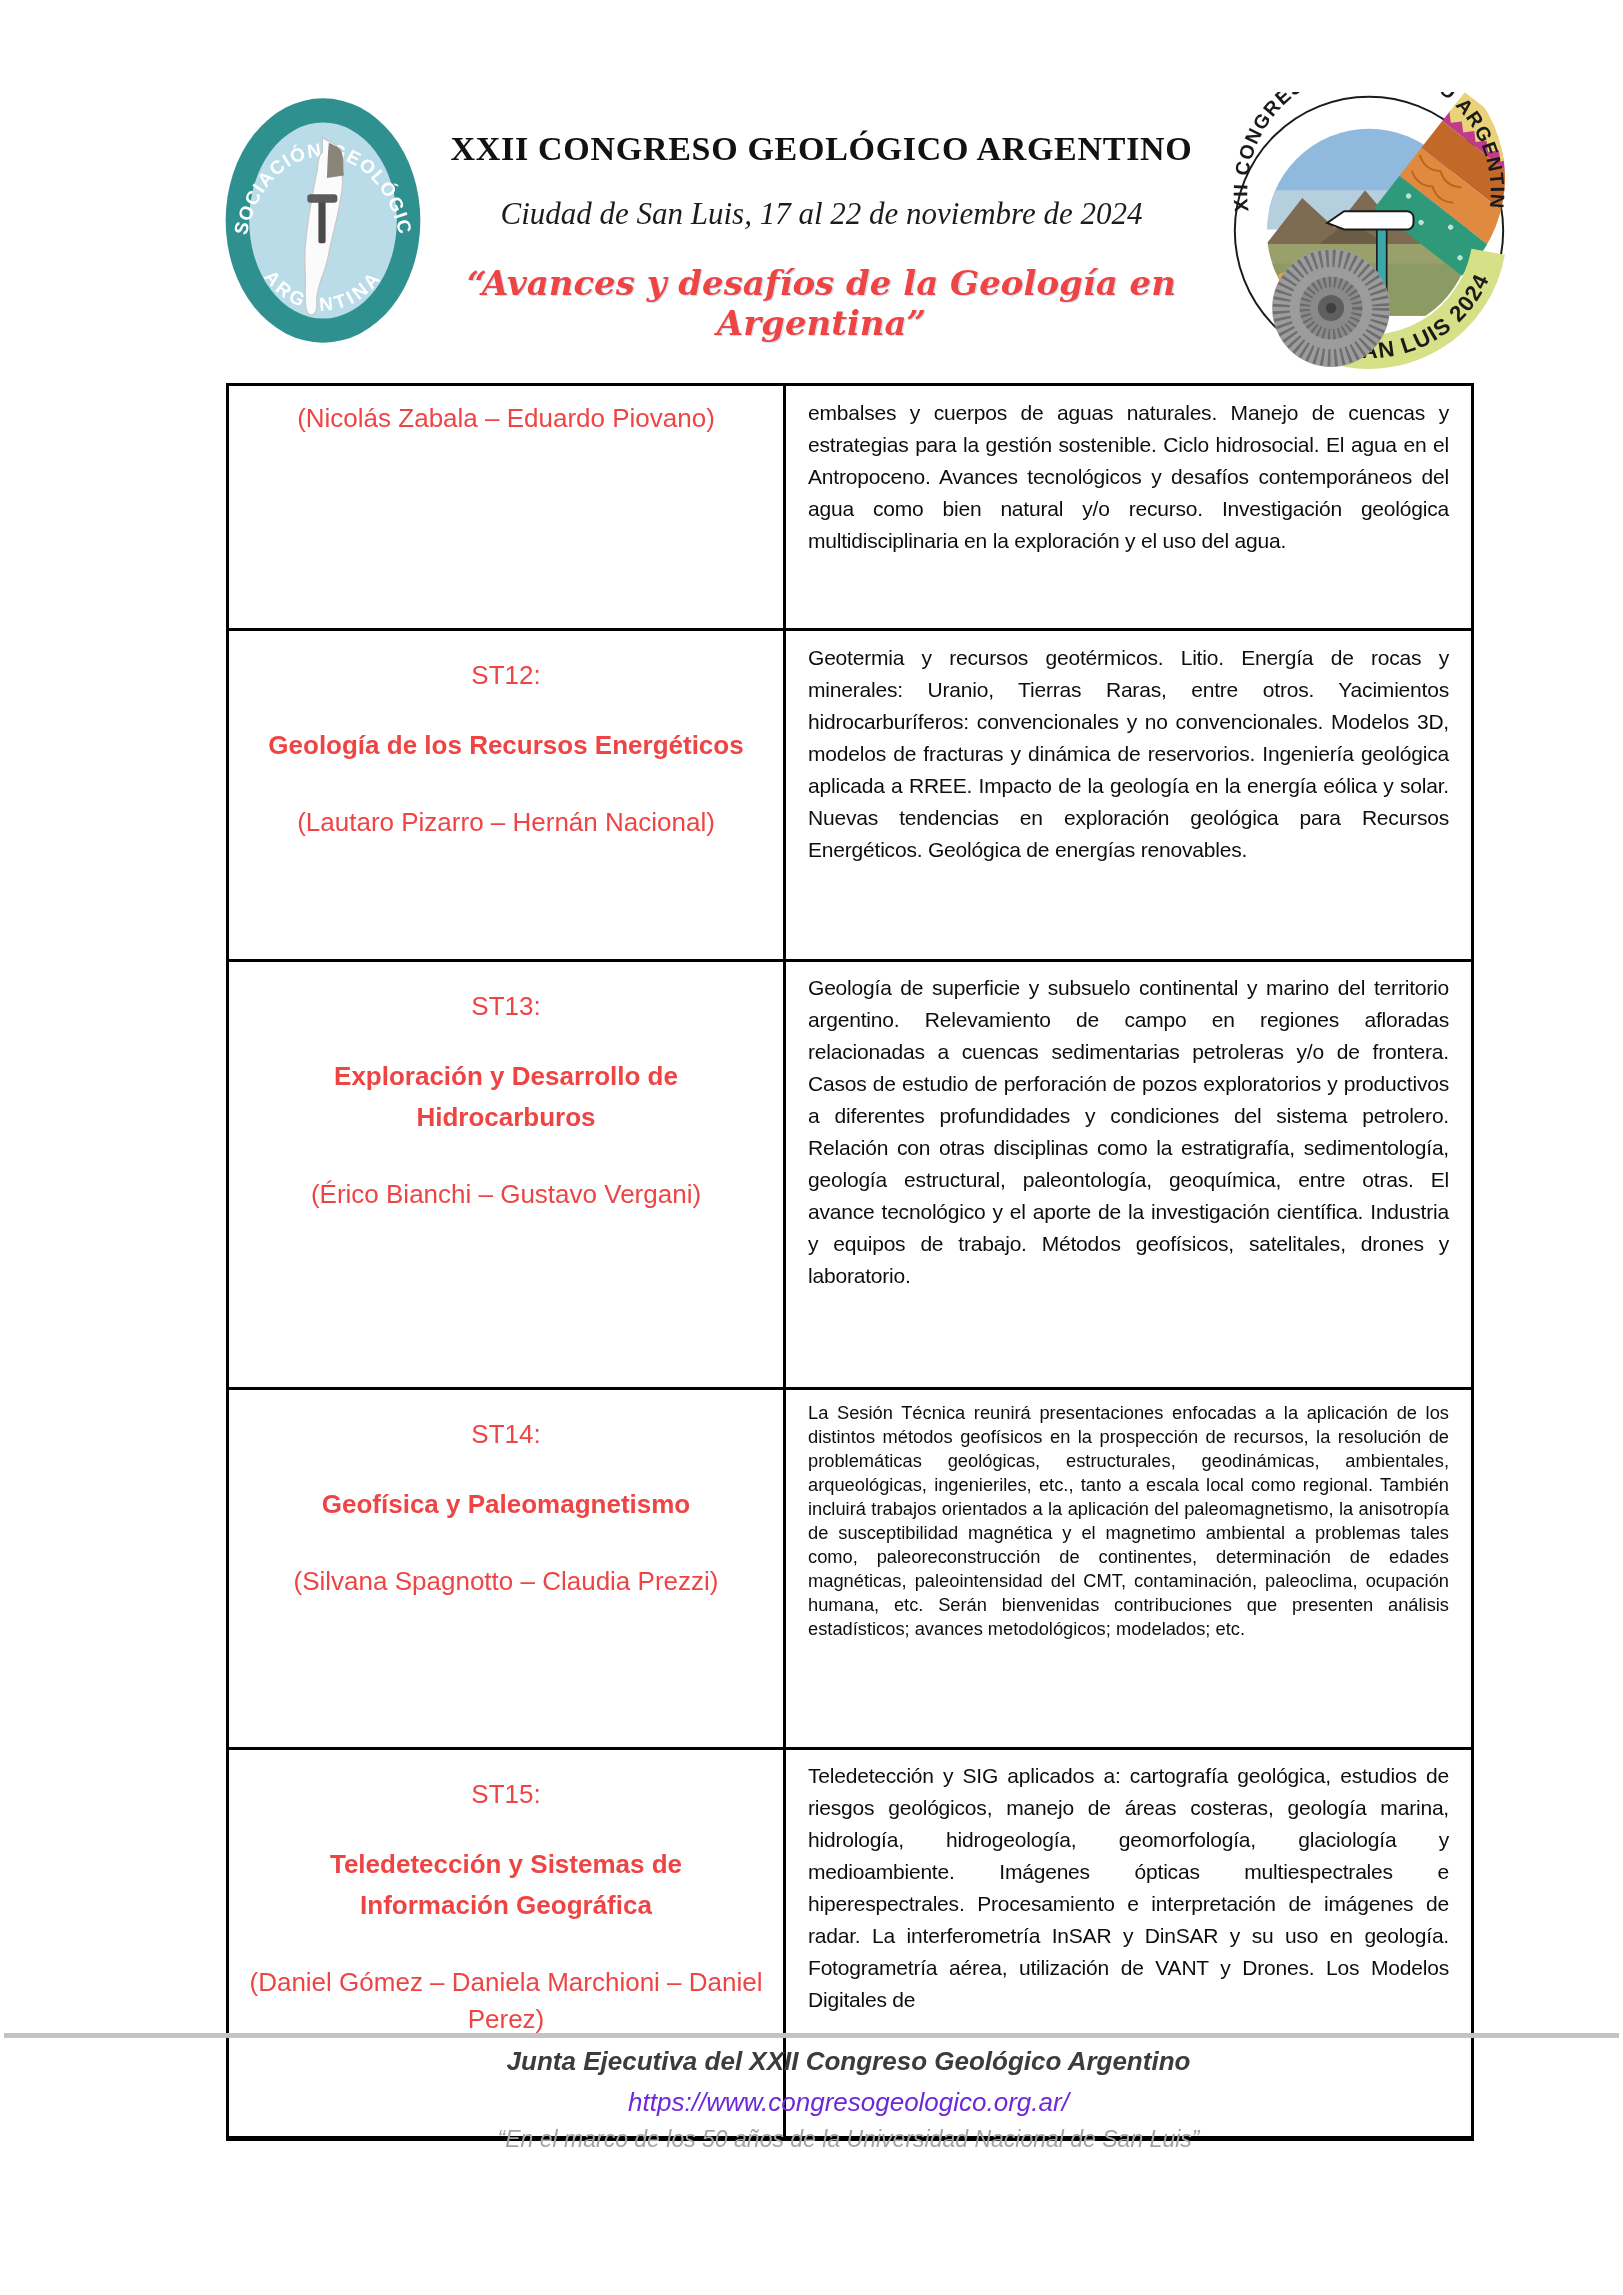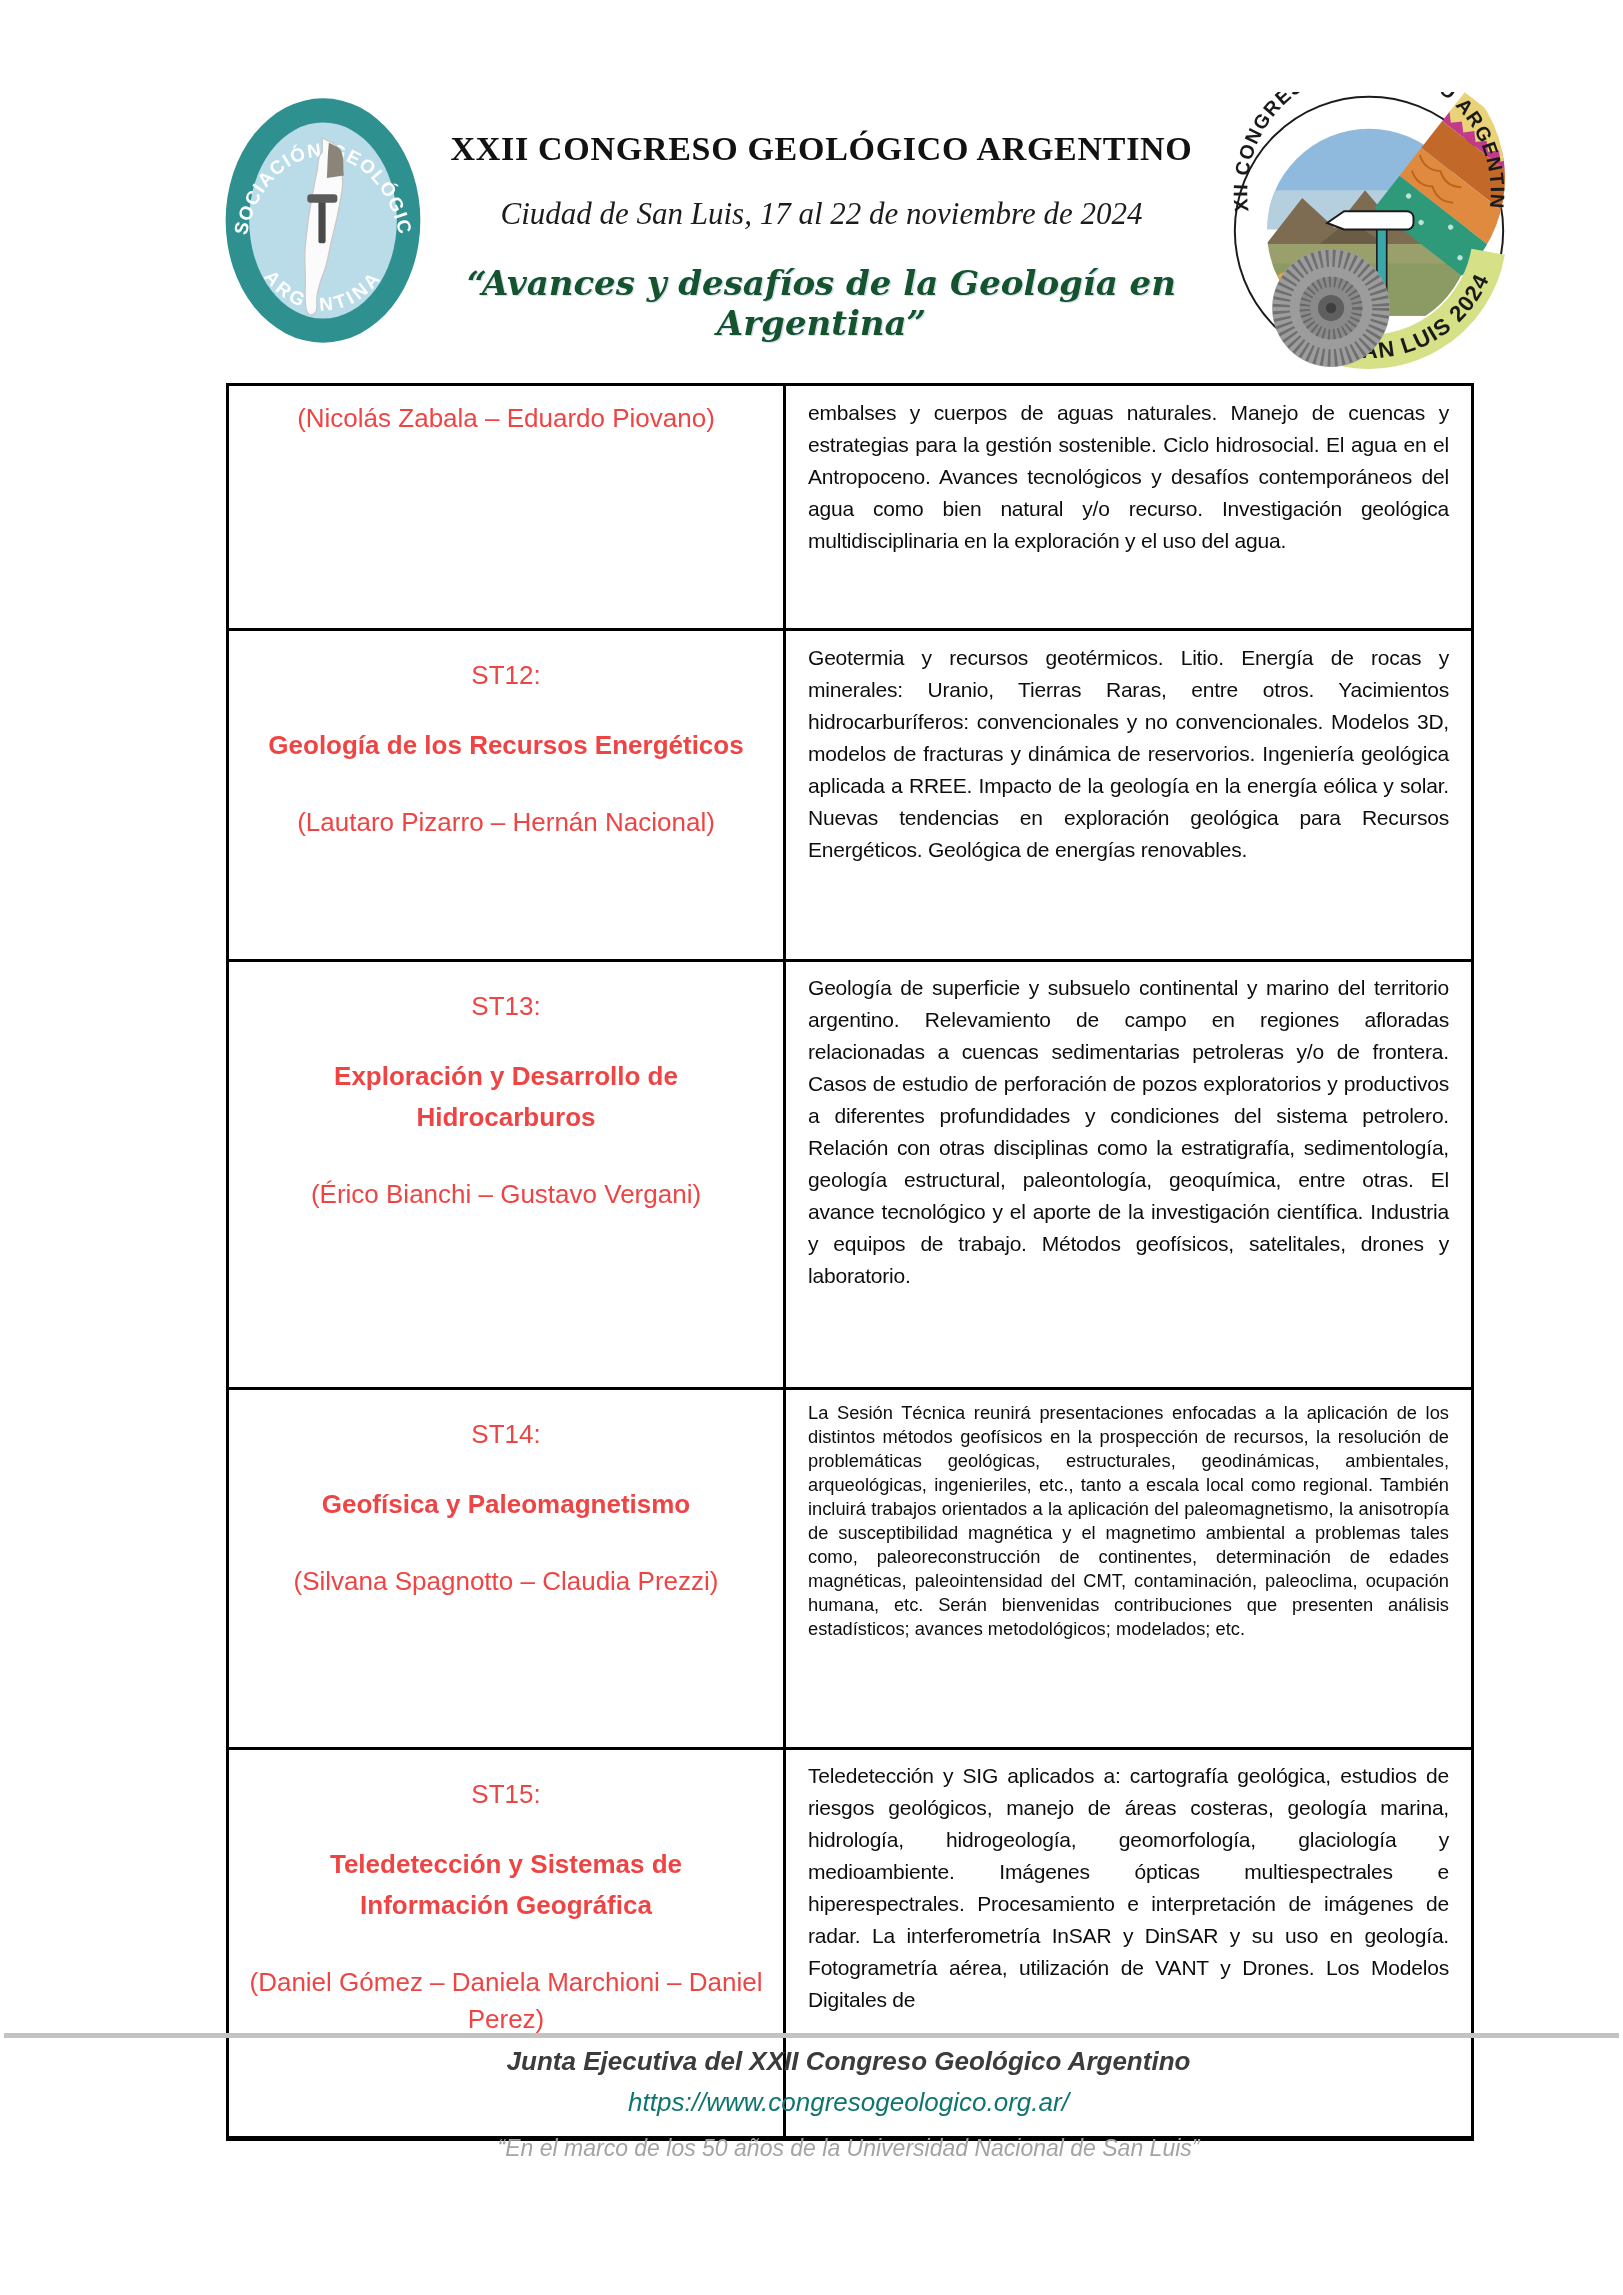--- a/index.html
+++ b/index.html
@@ -40,21 +40,21 @@
   .desc{font-size:21px;line-height:32px;letter-spacing:-0.2px;text-align:justify;color:#0d0d0d;}
   .desc.small{font-size:18.3px;line-height:24px;letter-spacing:0;}
 
   
   .foot-rule{position:absolute;left:3.9px;top:2033px;width:1615px;height:4.6px;background:#c3c3c3;}
   .footer{position:absolute;left:226px;top:2046px;width:1245px;text-align:center;
           font-style:italic;font-family:"Liberation Sans",sans-serif;}
   .f1{font-size:26px;font-weight:600;color:#3c3c3c;margin-bottom:9.8px;}
   .f2{font-size:26px;color:#8c8c8c;margin-bottom:11.8px;}
   .f2 a{color:#8c8c8c;text-decoration:none;border-bottom:3.3px solid #969696;}
-  .f3{font-size:26px;color:#0f766e;margin-bottom:17px;}
+  .f3{font-size:26px;color:#6d28d9;margin-bottom:8px;}
   .f4{font-size:23px;color:#a3a3a3;}
 </style>
 </head>
 <body>
 
 <div class="page">
 
   <svg class="logo-left" viewBox="0 0 302 378">
     <ellipse cx="151" cy="189" rx="149" ry="187" fill="#2f9090"></ellipse>
     <ellipse cx="151" cy="189" rx="113" ry="150" fill="#b9dce8"></ellipse>
@@ -71,21 +71,21 @@
       <path d="M160,70 c9,5 16,6 19,13 c5,12 2,24 4,37 l-26,4 c1,-19 1,-37 3,-54 z" fill="#8a8578"></path>
     </g>
     <g>
       <rect x="144" y="158" width="11" height="66" rx="4" fill="#4a4a4a"></rect>
       <rect x="127" y="149" width="46" height="13" rx="5" fill="#5b5b5b"></rect>
     </g>
   </svg>
 
   <div class="hdr-title">XXII CONGRESO GEOLÓGICO ARGENTINO</div>
   <div class="hdr-sub">Ciudad de San Luis, 17 al 22 de noviembre de 2024</div>
-  <div class="hdr-tag" style="color:#14532d;">“Avances y desafíos de la Geología en Argentina”</div>
+  <div class="hdr-tag" style="color:#ef4444;">“Avances y desafíos de la Geología en Argentina”</div>
 
   <svg class="logo-right" viewBox="0 0 440 452">
     <defs>
       <clipPath id="outerclip">
           <circle cx="220" cy="212" r="202"></circle>
         </clipPath>
       <clipPath id="innerclip">
           <circle cx="220" cy="212" r="156"></circle>
         </clipPath>
     </defs>

